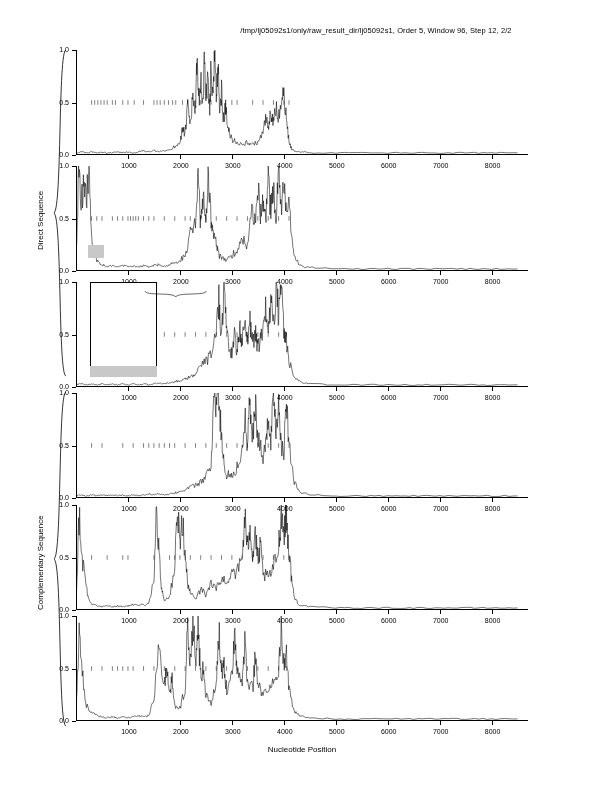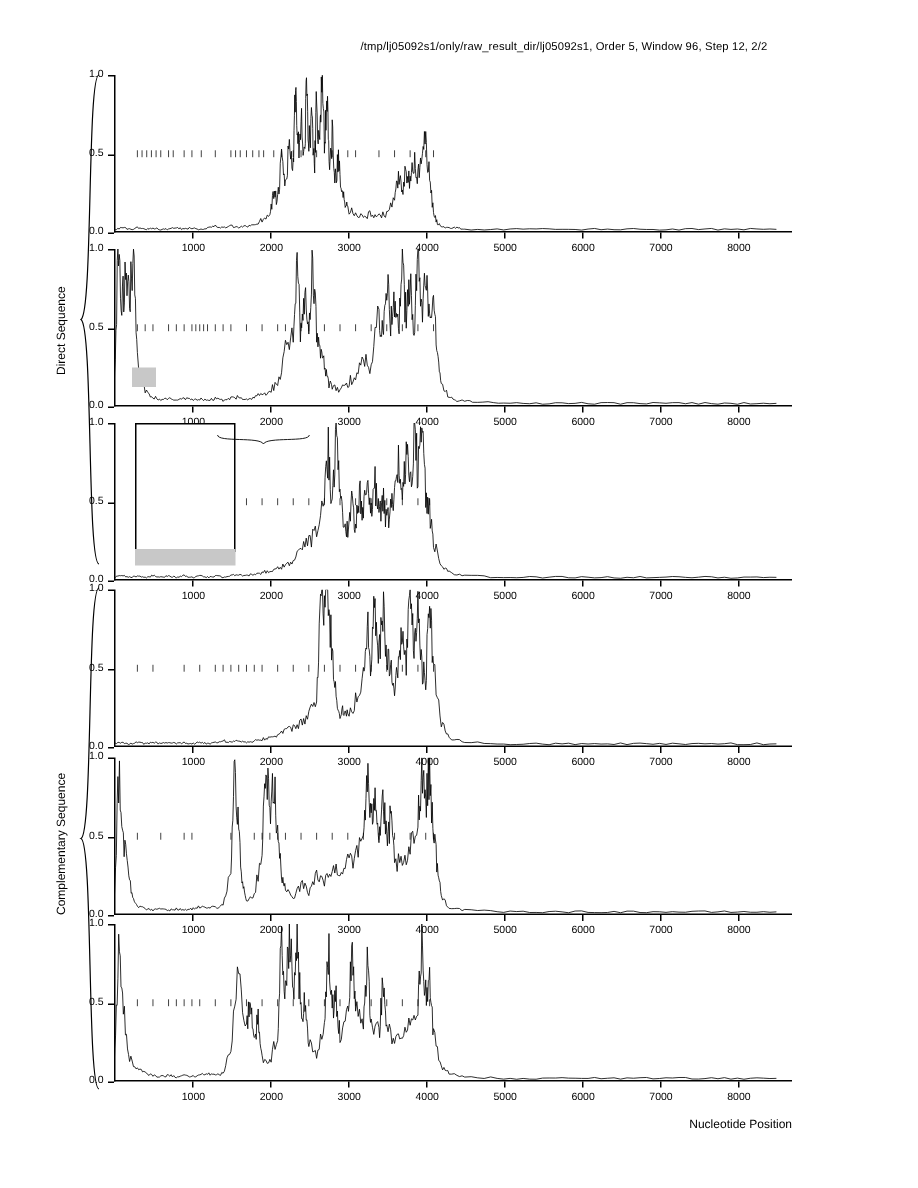--- a/index.html
+++ b/index.html
@@ -95,21 +95,21 @@
   .ylabel {
     position: absolute;
     font-size: 8px;
     transform-origin: 0 0;
     transform: rotate(-90deg);
     white-space: nowrap;
   }
   .xlabel {
     position: absolute;
     font-size: 8px;
-    text-align: right;
+    text-align: center;
     width: 452px;
     left: 76px;
     white-space: nowrap;
   }
   .brace {
     position: absolute;
     font-size: 9px;
     color: #000;
   }
   .grayband {

